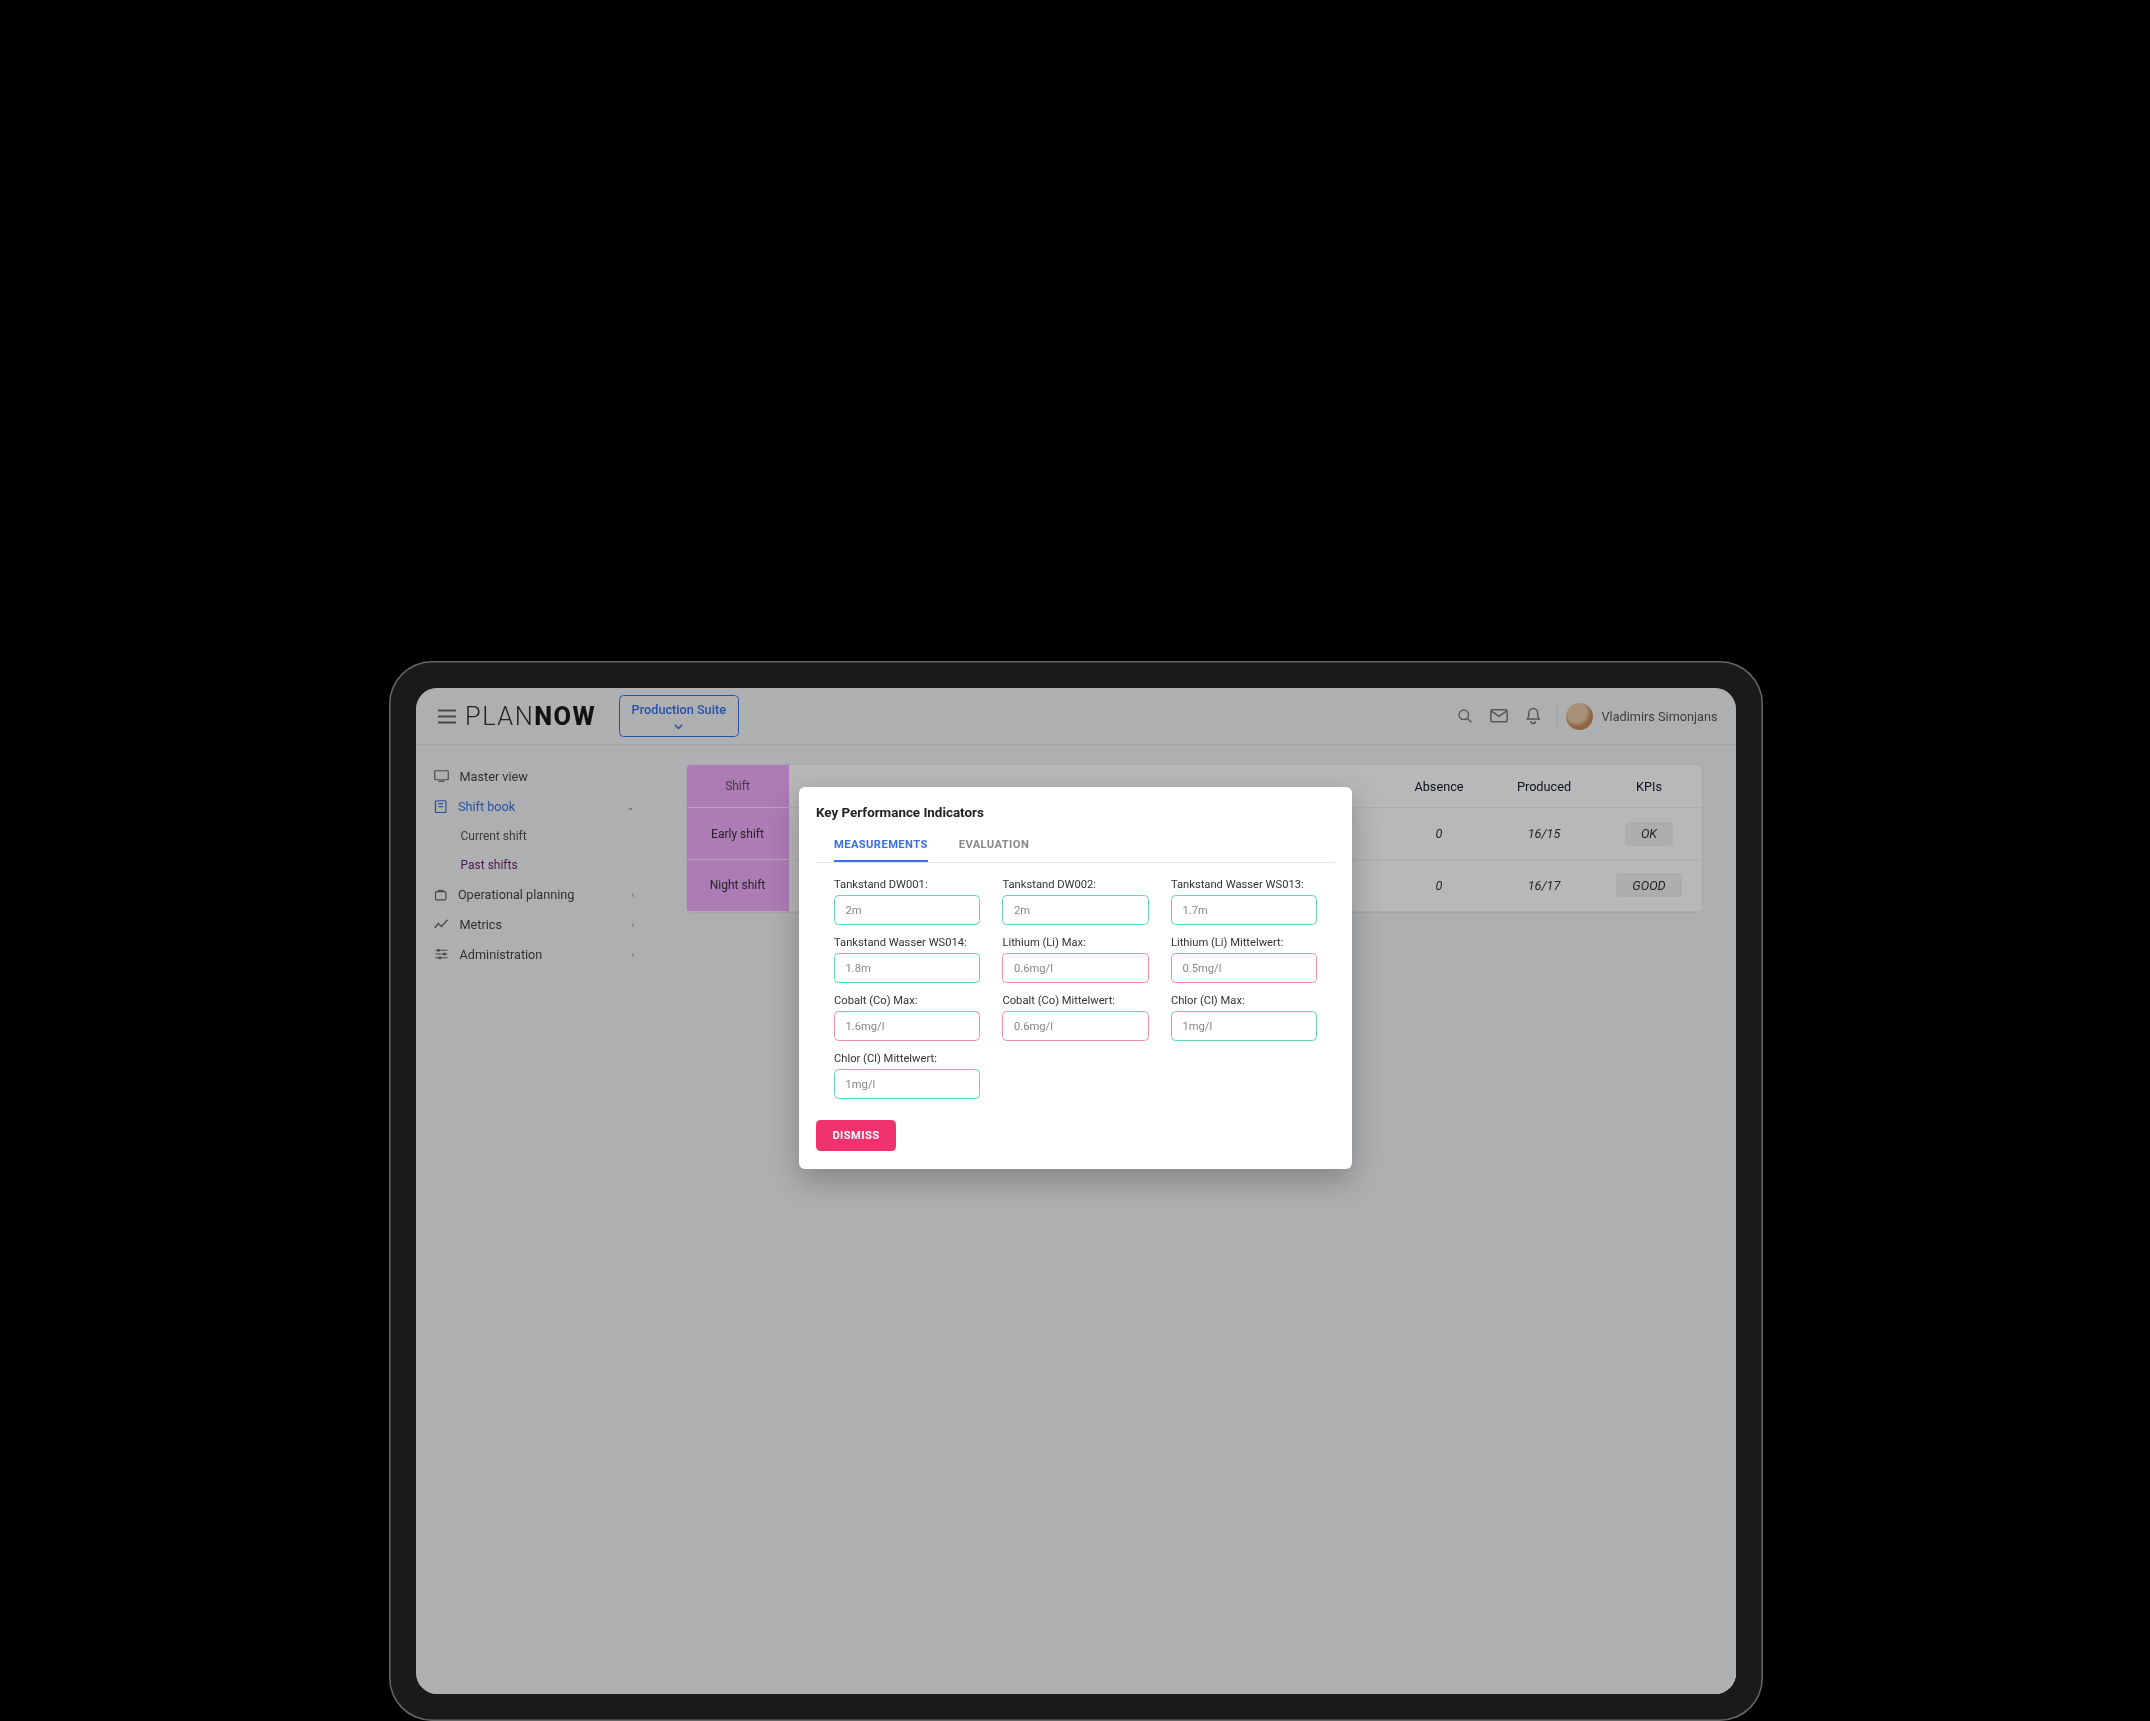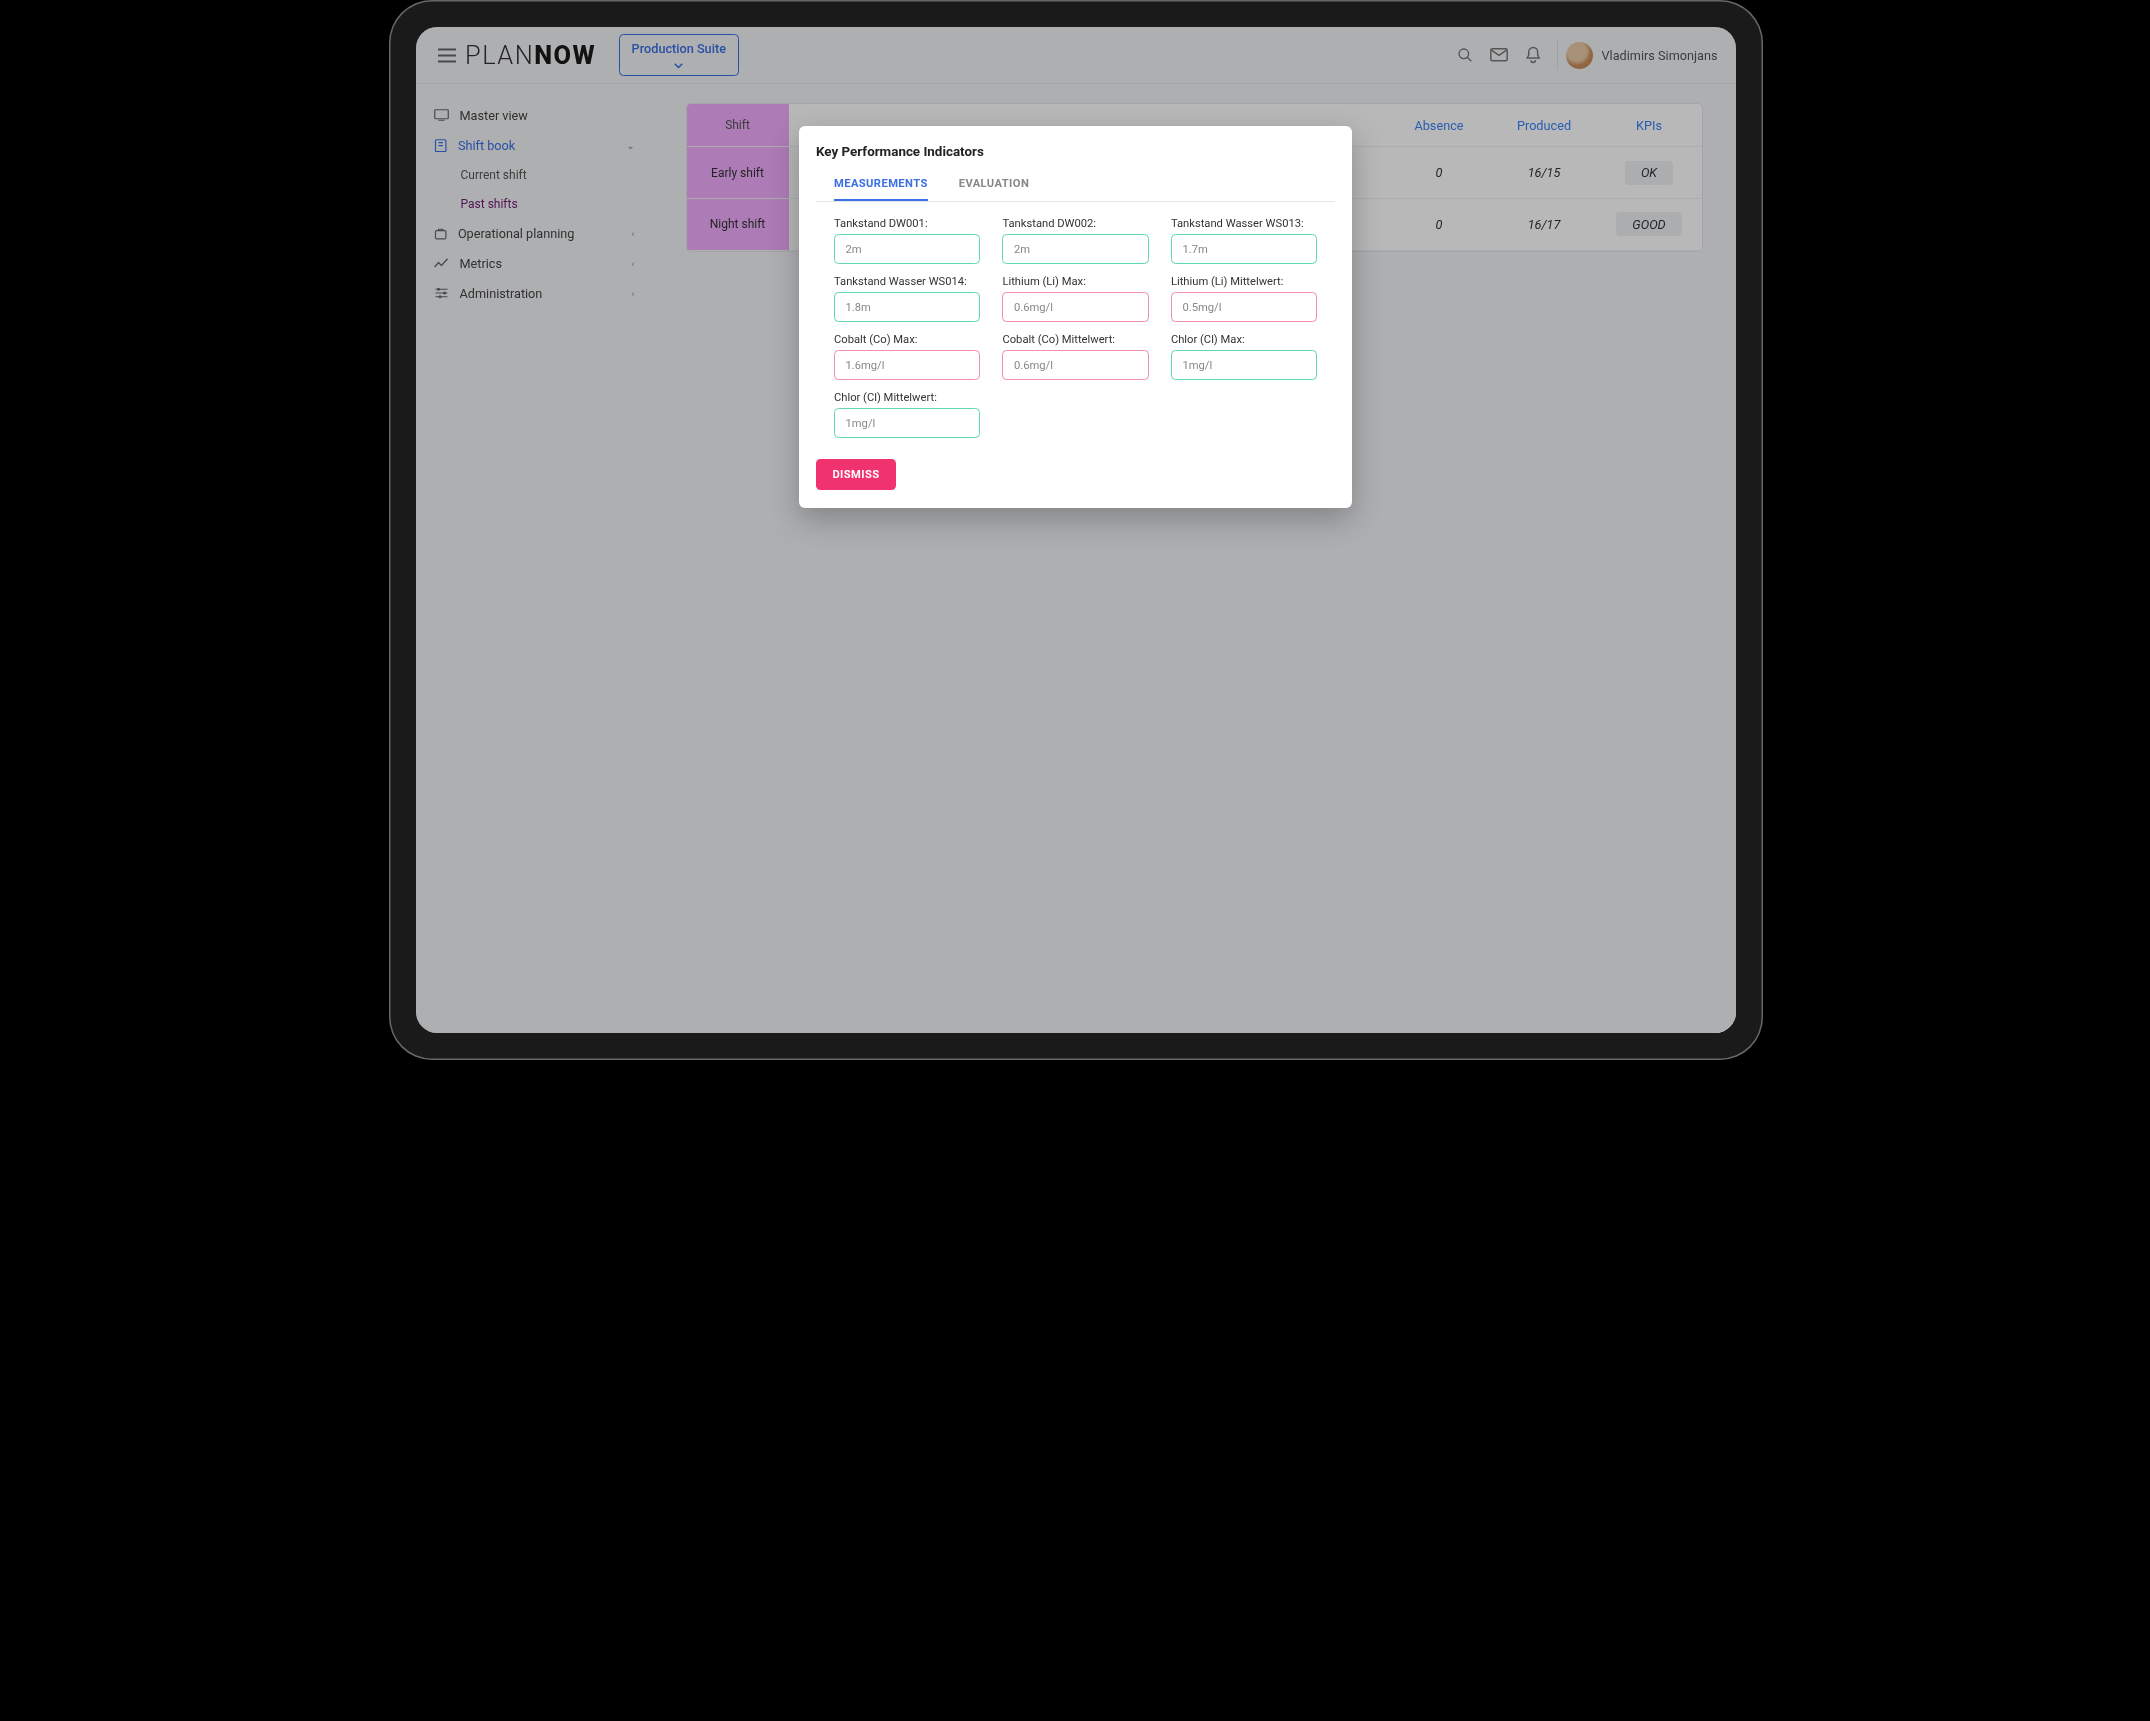--- a/index.html
+++ b/index.html
@@ -1,17 +1,17 @@
 <!DOCTYPE html>
 <html style="font-size:12px"><head>
 <meta charset="utf-8">
 <style>
   * { box-sizing: border-box; margin: 0; padding: 0; font-family: -apple-system, BlinkMacSystemFont, "Segoe UI", Roboto, Helvetica, Arial, sans-serif; }
   html, body { width: 2151px; height: 1721px; background: #000; }
-  .stage { width: 2151px; height: 1721px; background: #000; position: relative; display: flex; align-items: flex-start; justify-content: center; }
+  .stage { width: 2151px; height: 1721px; background: #000; position: relative; display: flex; align-items: flex-end; justify-content: center; }
   .tablet {
     width: 1374px; height: 1060px;
     background: #1a1a1a;
     border-radius: 43px;
     padding: 27px;
     box-shadow: 0 22.4px 119px rgba(0,0,0,0.9), inset 0 0 0 1.5px #666;
   }
   .screen { width: 100%; height: 100%; background: #f1f3f6; border-radius: 21px; position: relative; overflow: hidden; }
 
   
@@ -38,21 +38,21 @@
   .page-hdr { display:flex; align-items:center; margin-bottom: 16.4px; }
   .page-title { font-size:19.4px; font-weight:700; color:#333; }
   .page-hdr .spacer { flex:1; }
   .btn { display:inline-flex; align-items:center; gap:6px; padding: 7.5px 18px; border-radius:4.5px; font-weight:700; font-size:12.7px; color:#fff; margin-left:9px; }
   .btn-green { background:#2bb766; }
   .btn-orange { background:#e8a627; }
   .btn-blue { background:#2f56d3; }
 
   .table { background:#fff; border:0.7px solid #e3e6eb; border-radius:4.5px; overflow:hidden; }
   .trow { display:flex; }
-  .tcell { flex:0 0 105px; padding:13.4px 9px; text-align:center; font-size:12.7px; color:#3b82f6; border-bottom:0.7px solid #eef0f3; display:flex; align-items:center; justify-content:center; }
+  .tcell { flex:0 0 105px; padding:13.4px 9px; text-align:center; font-size:12.7px; color:#0f172a; border-bottom:0.7px solid #eef0f3; display:flex; align-items:center; justify-content:center; }
   .trow .tcell:first-child { flex:0 0 102px; background:#f0abfc; color:#555; font-size:12px; }
   .trow.body .tcell { font-style:italic; color:#333; }
   .tcell.mid { flex:1; }
   .kpi-badge { display:inline-block; padding:4.5px 16.4px; background:#eef0f3; border-radius:3.7px; font-style:italic; color:#333; }
 
   
   .overlay { position:absolute; inset:0; background:rgba(0,0,0,0.28); display:flex; align-items:flex-start; justify-content:center; padding-top: 99px; }
   .modal { width: 553px; background:#fff; border-radius:6px; padding: 18px 17px 18px; box-shadow: 0 10.5px 30px rgba(0,0,0,0.25); }
   .modal h3 { font-size:13.4px; font-weight:700; color:#222; margin-bottom:13.4px; }
   .tabs { display:flex; gap:31px; border-bottom:0.7px solid #e3e6eb; margin-bottom:15px; padding: 4.5px 18px 0; }

